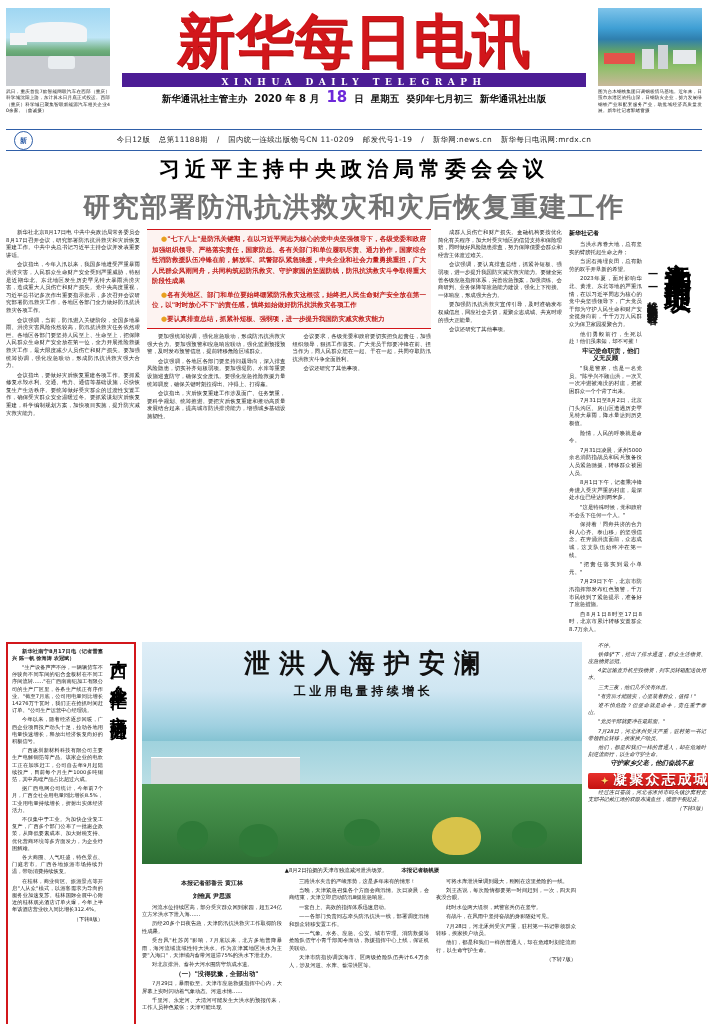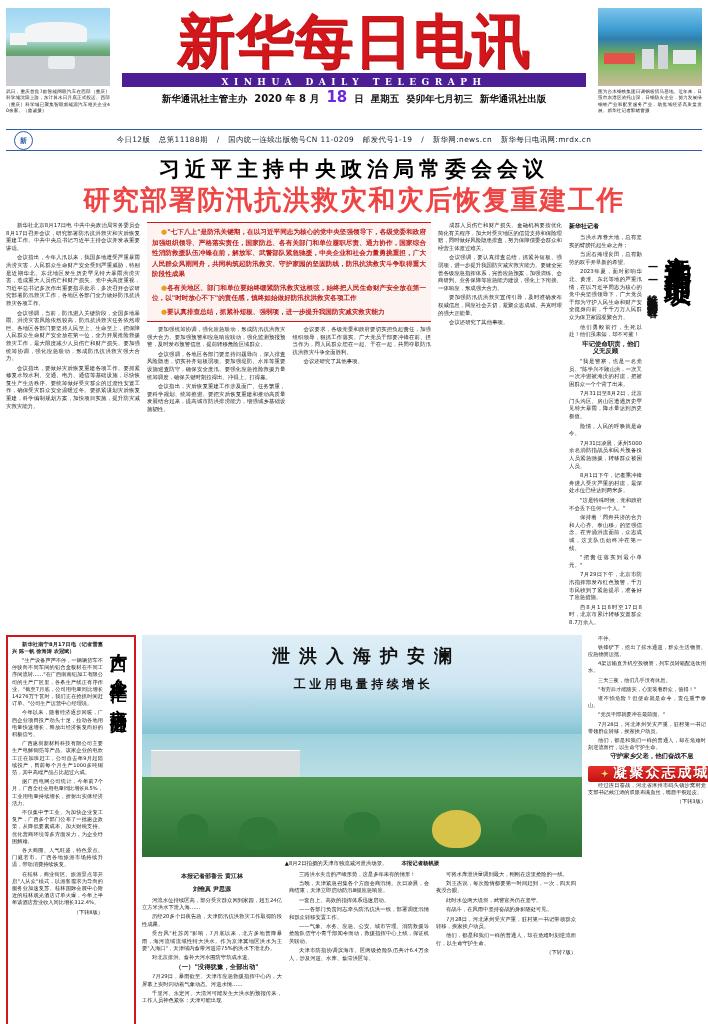--- a/index.html
+++ b/index.html
@@ -54,22 +54,22 @@
   .infobar-txt{flex:1;text-align:center;font-size:7.4px;color:#1b1b1b;letter-spacing:.4px;}
   .infobar-txt span{margin:0 3px;}
 
   
   .lead{margin-top:5px;}
   .lead h1{
     margin:0;text-align:center;font-family:"DejaVu Serif","Liberation Serif",serif;
     font-weight:bold;color:#000;font-size:21px;letter-spacing:5px;line-height:26px;
   }
   .lead h2{
-    margin:3px 0 0 0;text-align:center;font-family:Liberation Sans, sans-serif;
-    font-weight:bold;color:#ef4444;font-size:27px;letter-spacing:1.5px;line-height:31px;
+    margin:10px 0 0 0;text-align:center;font-family:Liberation Sans, sans-serif;
+    font-weight:bold;color:#737373;font-size:27px;letter-spacing:1.5px;line-height:31px;
   }
   .lead-wrap{display:flex;gap:7px;margin-top:6px;}
   .col{font-size:5.4px;line-height:7.6px;text-align:justify;color:#1a1a1a;word-break:break-all;}
   .col p{margin:0 0 2px 0;text-indent:11px;}
   .c1{width:134px;flex:0 0 134px;}
   .c2{width:284px;flex:0 0 284px;}
   .c3{width:124px;flex:0 0 124px;}
   .c4{width:126px;flex:0 0 126px;}
 
   
@@ -122,34 +122,34 @@
     width:440px;height:222px;position:relative;overflow:hidden;
     background:linear-gradient(#dfeef7 0%,#cfe6f2 22%,#9fd0e0 38%,#7fc0cf 46%,#5f9f7f 60%,#3f8f4f 76%,#2f7f3f 100%);
   }
   .p-water{position:absolute;left:0;right:0;top:45%;height:22%;background:linear-gradient(#9fd2dd,#bfe0e6);}
   .p-dam{position:absolute;left:2%;top:52%;width:34%;height:12%;background:#d8dde0;border-top:1px solid #fff;}
   .p-green{position:absolute;left:0;right:0;bottom:0;height:36%;background:linear-gradient(#4f9a53,#2c6f33);}
   .p-tree{position:absolute;border-radius:50% 50% 45% 45%;background:#2f7a38;}
   .p-over{position:absolute;left:0;right:0;top:6px;text-align:center;}
   .p-h1{
     font-family:"DejaVu Serif","Liberation Serif",serif;font-weight:bold;
-    font-size:18px;letter-spacing:9px;color:#111;line-height:30px;text-indent:9px;
+    font-size:26px;letter-spacing:9px;color:#111;line-height:30px;text-indent:9px;
   }
   .p-h2{font-size:12px;letter-spacing:3.5px;color:#111;font-weight:bold;margin-top:5px;text-indent:3px;}
   .p-cap{text-align:center;font-size:5.4px;color:#1a1a1a;margin-top:3px;}
   .p-cap b{margin-left:14px;}
   .mid-cols{display:flex;gap:7px;margin-top:4px;}
   .mc{width:140px;flex:0 0 140px;font-size:5.3px;line-height:7.4px;text-align:justify;color:#1a1a1a;word-break:break-all;}
   .mc p{margin:0 0 2px 0;text-indent:10px;}
   .mc .byline{font-weight:bold;text-indent:0;text-align:center;font-size:6px;line-height:9px;margin-bottom:4px;}
   .sub-h{font-weight:bold;text-align:center;text-indent:0;font-size:6.4px;margin:4px 0 3px 0;}
 
   
   .rightcol{width:118px;flex:0 0 118px;font-size:5.2px;line-height:7.2px;text-align:justify;color:#1a1a1a;word-break:break-all;}
-  .rightcol p{margin:0 0 2px 0;text-indent:10px;}
+  .rightcol p{margin:0 0 2px 0;text-indent:10px;font-style:italic;}
 
   
   .banner{
     display:inline-block;background:linear-gradient(#e8302c,#c4120f);
     color:#fff;font-family:"DejaVu Serif","Liberation Serif",serif;font-weight:bold;
     font-size:14px;letter-spacing:2px;padding:3px 10px 4px 10px;
     border-radius:2px;margin-top:3px;white-space:nowrap;
     text-shadow:0 1px 0 #8e0a08;
   }
   .banner .star{color:#ffd86b;font-size:9px;margin:0 3px;}

